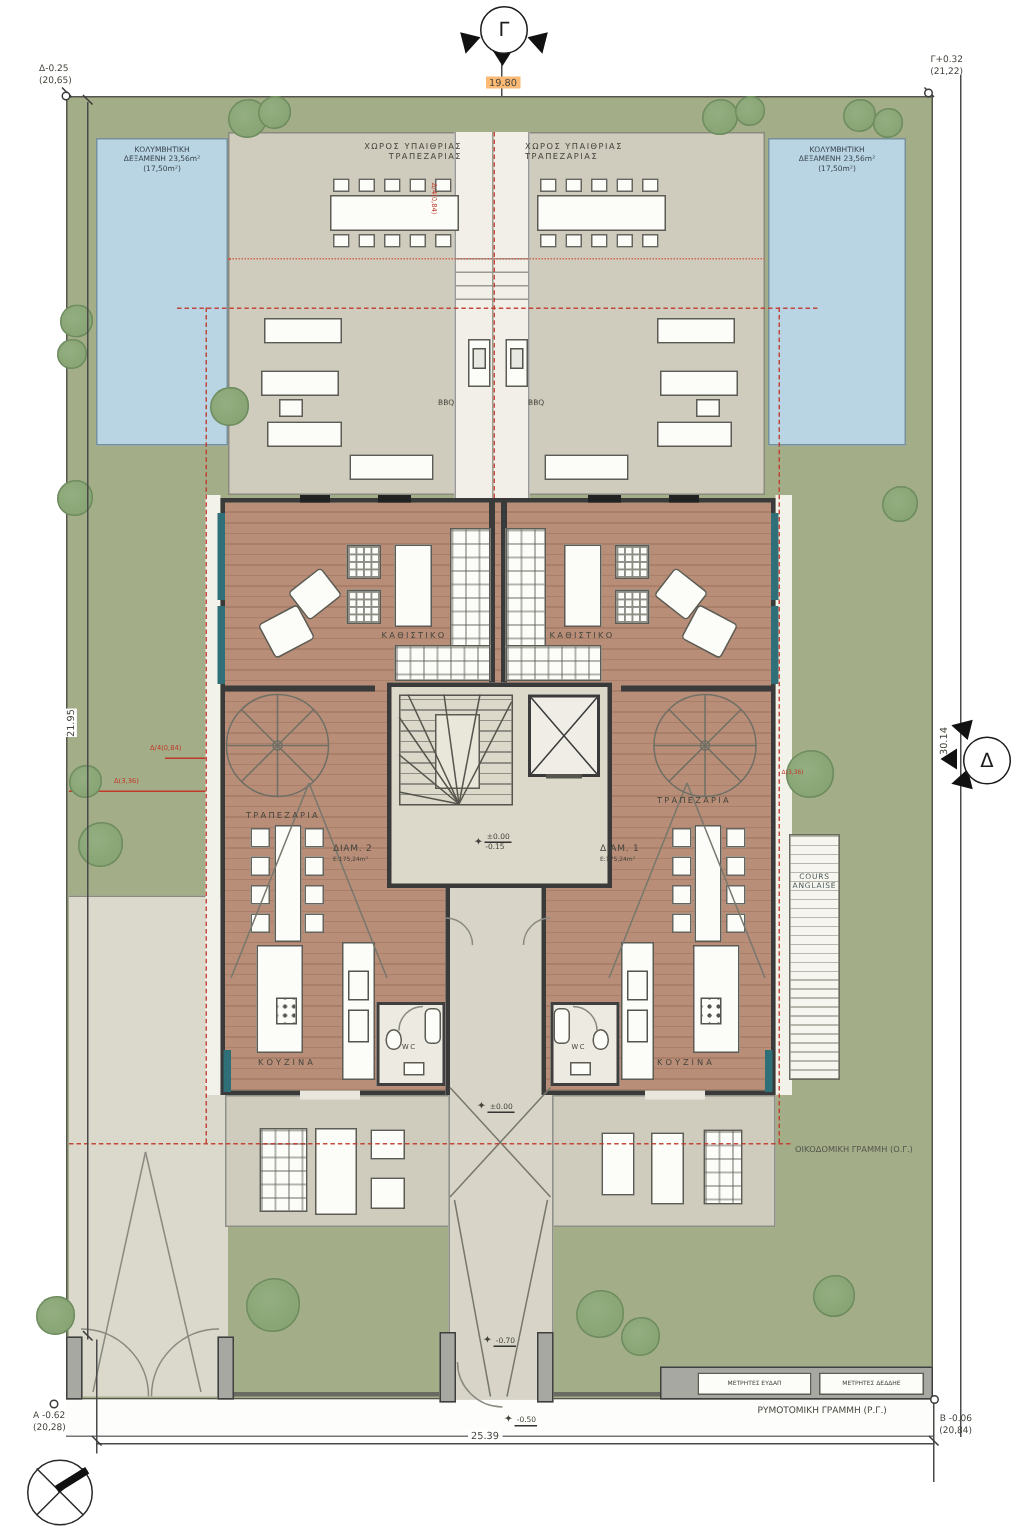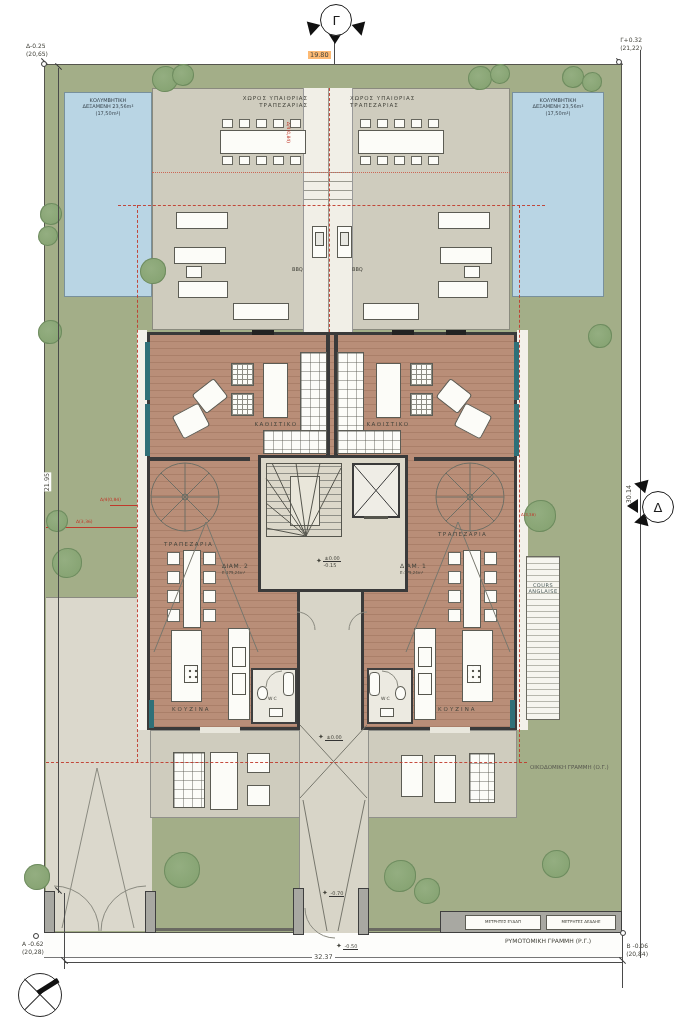--- a/index.html
+++ b/index.html
@@ -383,22 +383,22 @@
   <div class="dline" style="left:64px;top:893px;width:1px;height:76px"></div>
   <div class="dline" style="left:622px;top:933px;width:1px;height:55px"></div>
   <div class="dline" style="left:334px;top:38px;width:1px;height:26px"></div>
   <div class="tick" style="left:40px;top:61px"></div>
   <div class="tick" style="left:615px;top:61px"></div>
   <div class="tick" style="left:54px;top:66px"></div>
   <div class="tick" style="left:54px;top:890px"></div>
   <div class="tick" style="left:60px;top:960px"></div>
   <div class="tick" style="left:618px;top:960px"></div>
 
-  <div class="txt" style="left:308px;top:51px;font-size:6.5px;background:#fdba74;padding:0 2px">19.80</div>
-  <div class="txt" style="left:312px;top:953px;font-size:6.5px;background:#fff;padding:0 2px">32.37</div>
+  <div class="txt" style="left:324px;top:51px;font-size:6.5px;background:#fdba74;padding:0 2px">19.80</div>
+  <div class="txt" style="left:312px;top:953px;font-size:6.5px;background:#fff;padding:0 2px">25.39</div>
   <div class="txt" style="left:38px;top:478px;font-size:6.5px;transform:rotate(-90deg);background:#fff">21.95</div>
   <div class="txt" style="left:620px;top:490px;font-size:6.5px;transform:rotate(-90deg);background:#fff">30.14</div>
 
   <div class="ab" style="left:41px;top:61px;width:6px;height:6px;border:1px solid #3a3a3a;border-radius:50%;background:#fff"></div>
   <div class="ab" style="left:616px;top:59px;width:6px;height:6px;border:1px solid #3a3a3a;border-radius:50%;background:#fff"></div>
   <div class="ab" style="left:33px;top:933px;width:6px;height:6px;border:1px solid #3a3a3a;border-radius:50%;background:#fff"></div>
   <div class="ab" style="left:620px;top:930px;width:6px;height:6px;border:1px solid #3a3a3a;border-radius:50%;background:#fff"></div>
 
   <div class="txt" style="left:26px;top:42px;font-size:6px;line-height:1.35">
     <div>Δ-0.25</div>

